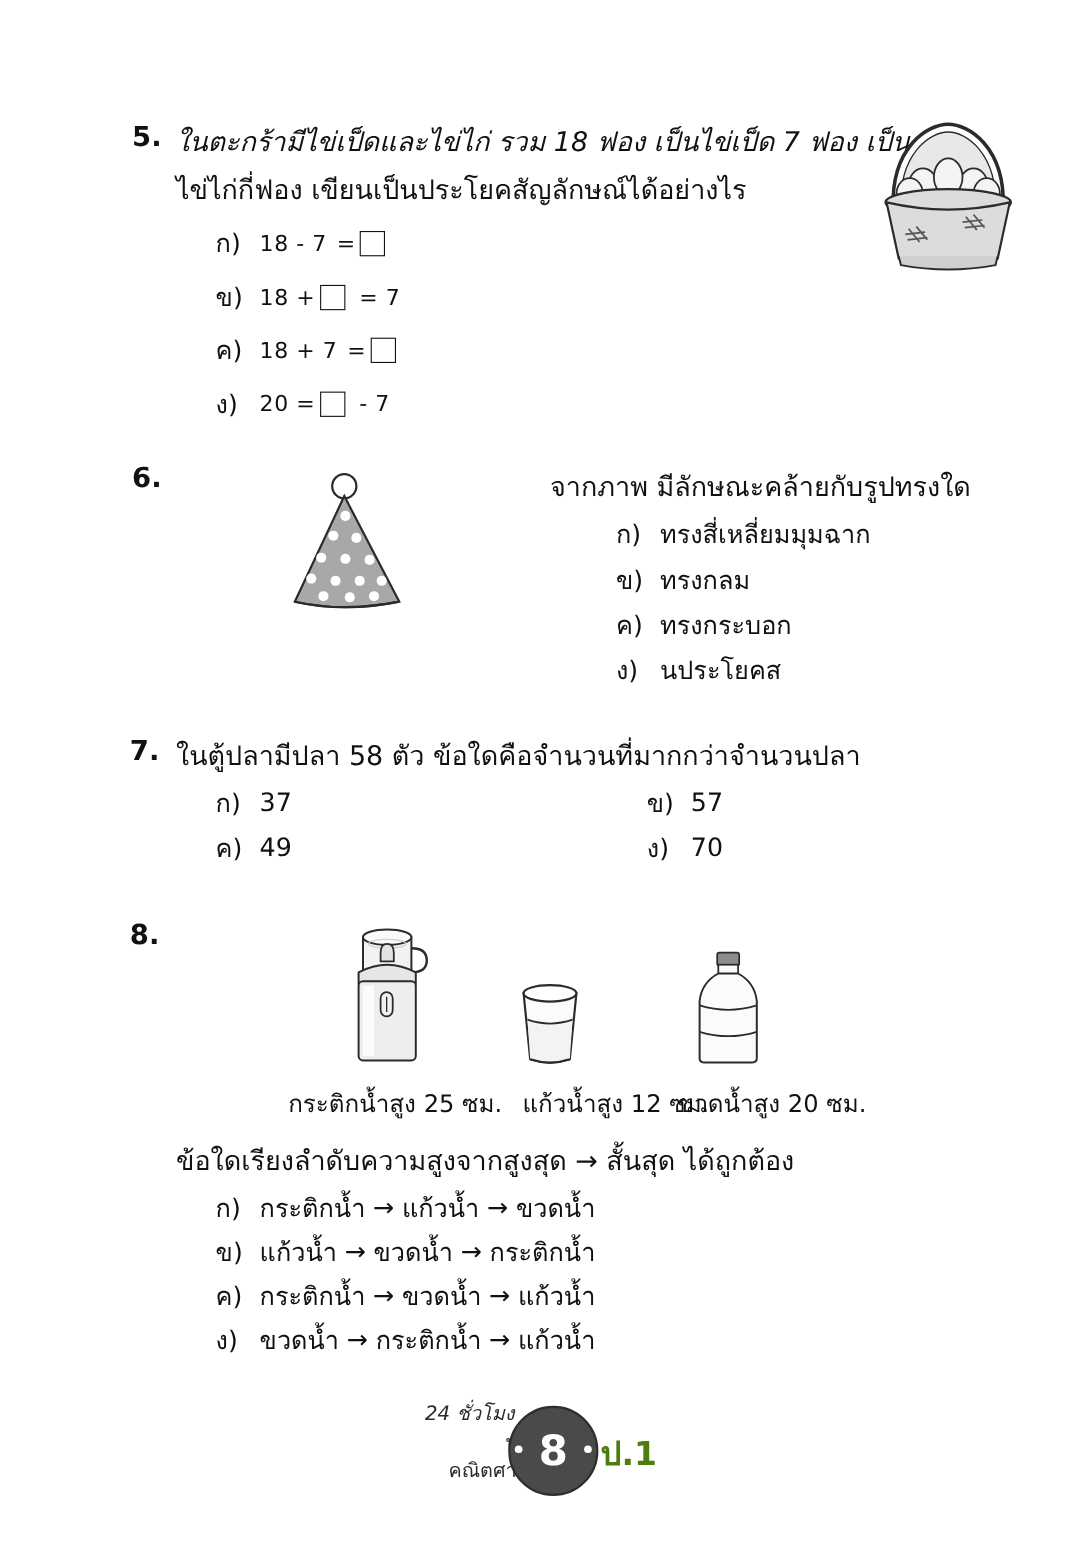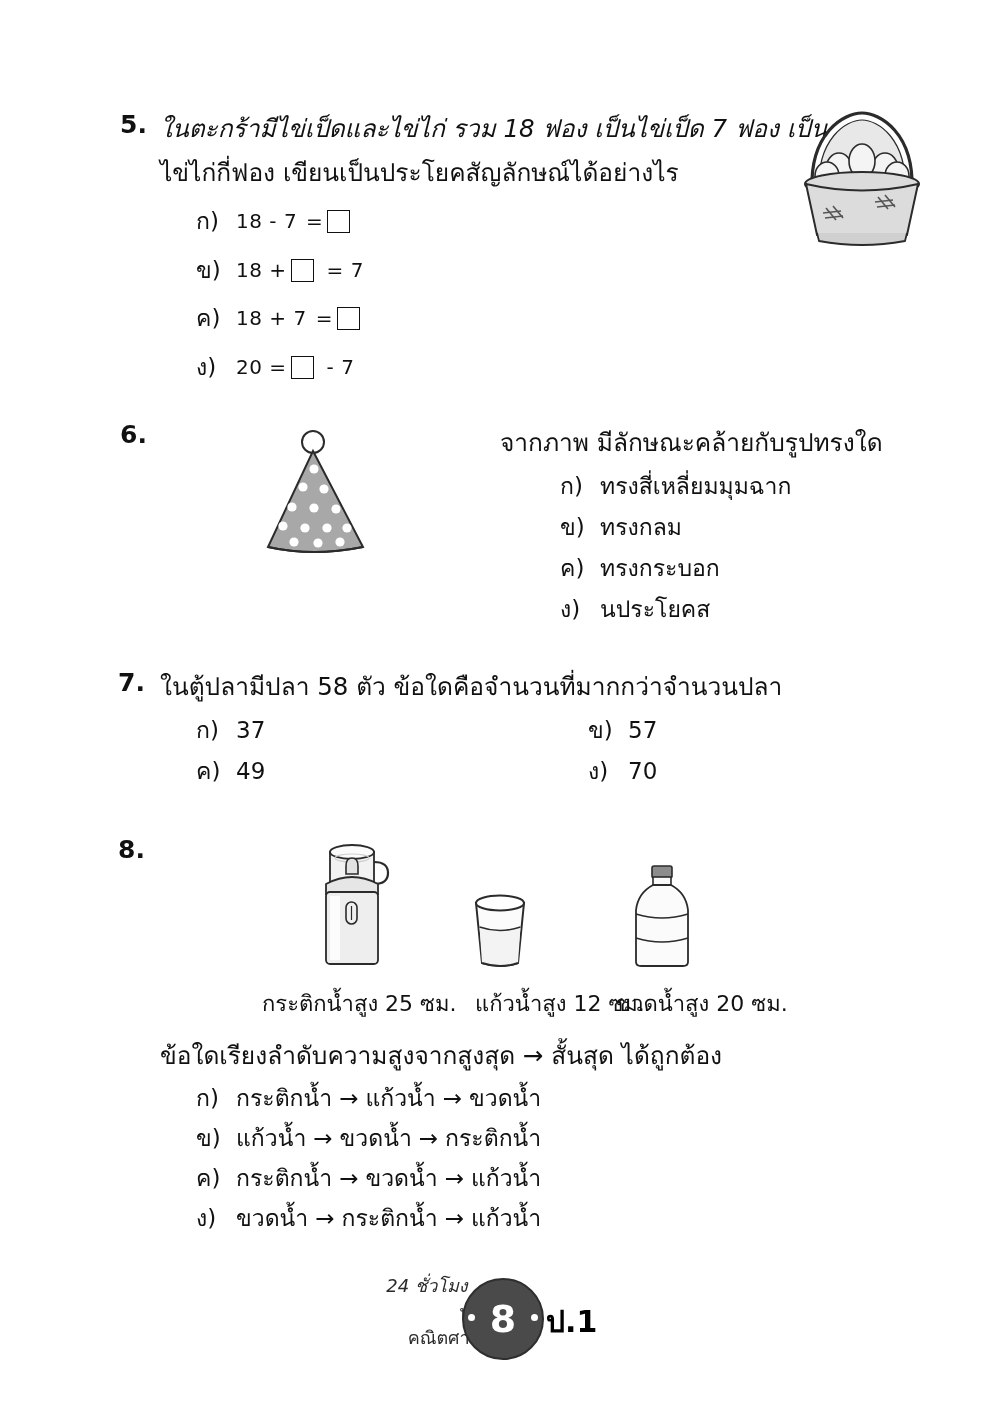--- a/index.html
+++ b/index.html
@@ -129,21 +129,21 @@
     top: 34px;
   }
   .page-circle .dot-l { left: 4px; }
   .page-circle .dot-r { right: 4px; }
   .footer-grade {
     position: absolute;
     left: 546px;
     top: 26px;
     font-size: 30px;
     font-weight: bold;
-    color: #000000;
+    color: #4d7c0f;
     letter-spacing: 0px;
   }
 
   .arrow-glyph { display: inline-block; padding: 0 7px; font-size: 23px; }
 </style>
 </head>
 <body>
 
 <div class="page">
 

